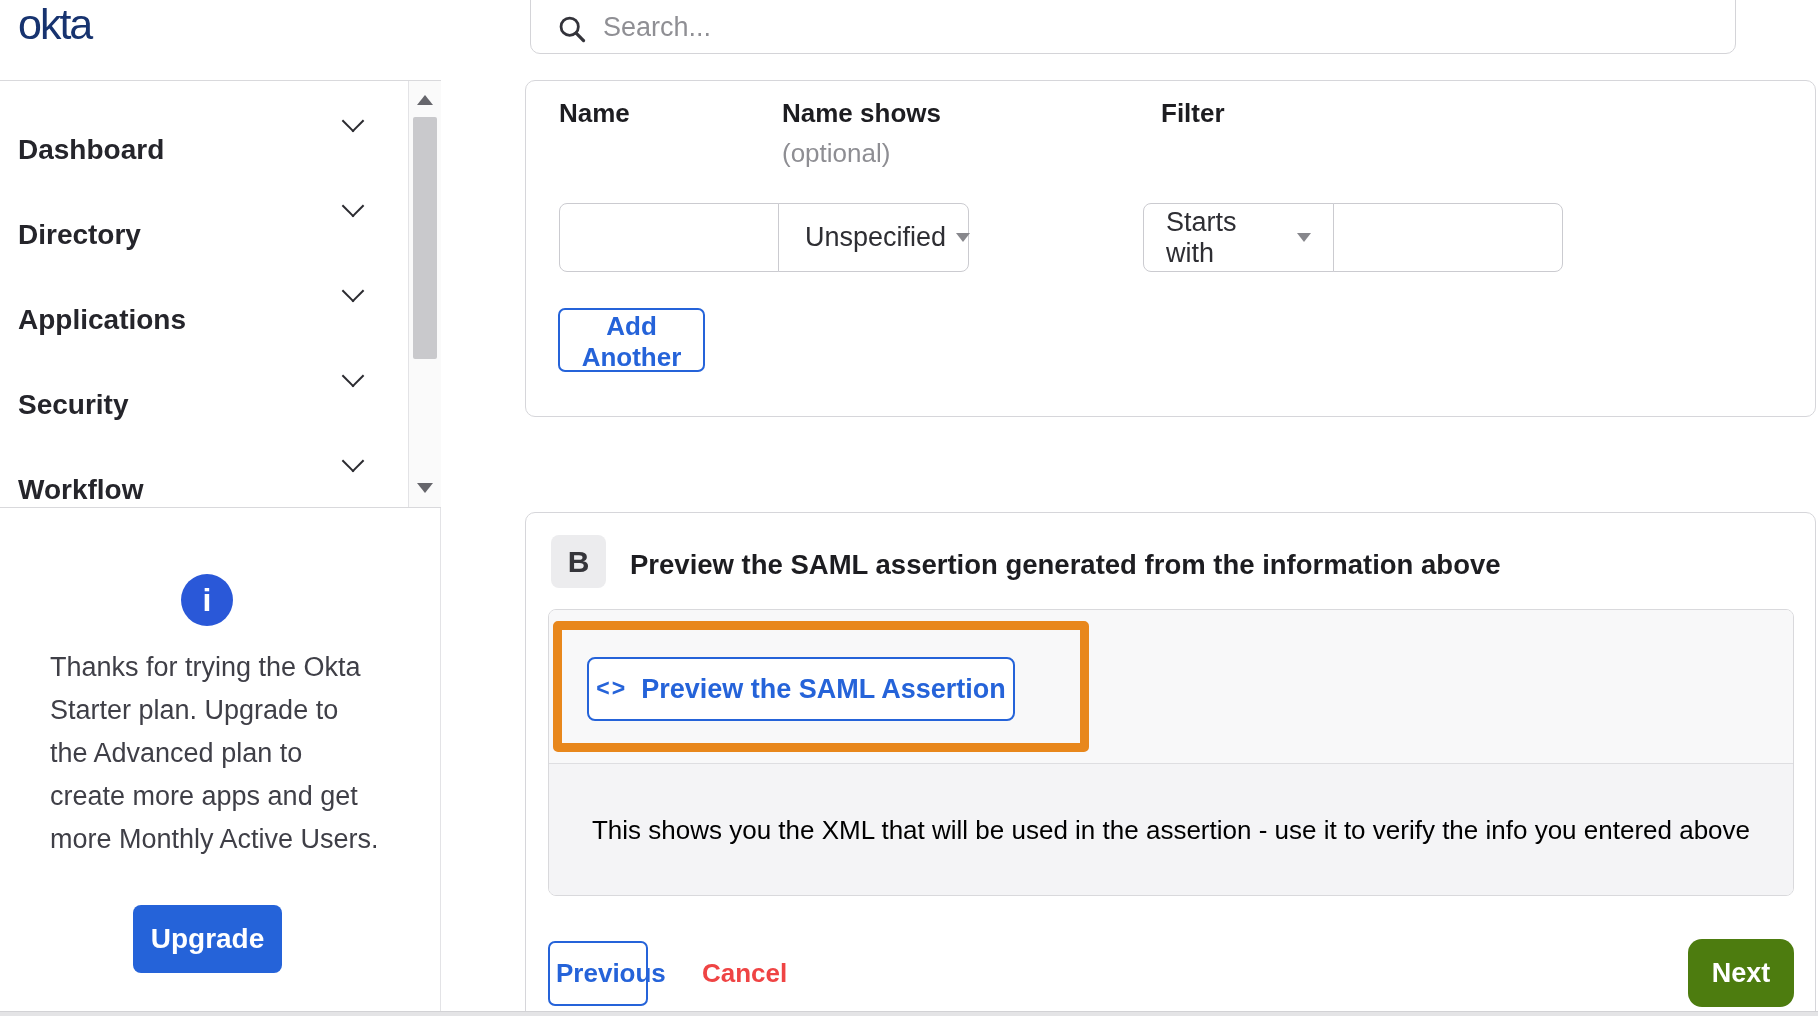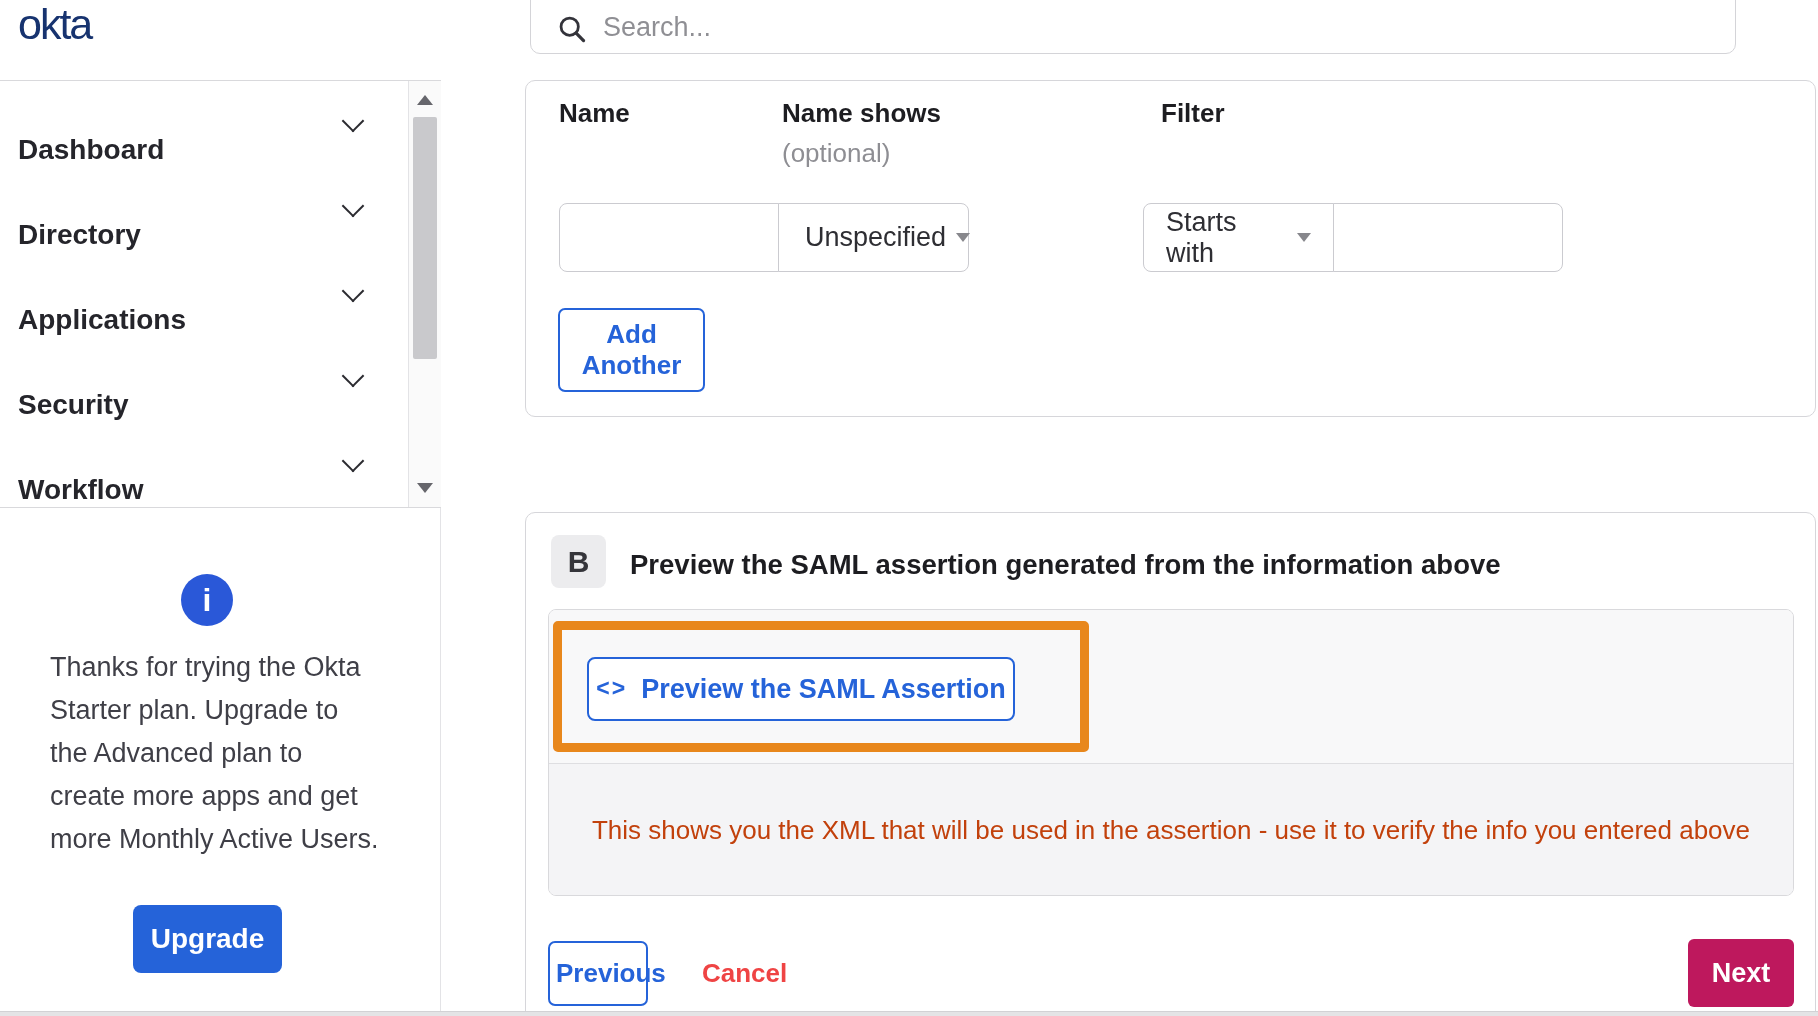--- a/index.html
+++ b/index.html
@@ -70,51 +70,51 @@
   .fld input{width:100%;height:100%;border:none;outline:none;background:transparent;font-family:inherit;font-size:27px;color:#2e2e33;padding:0 18px;box-sizing:border-box;}
   .name-input{left:33px;width:220px;border-radius:8px 0 0 8px;}
   .nf-select{left:252px;width:191px;border-radius:0 8px 8px 0;cursor:pointer;display:flex;align-items:center;padding:0 26px;font-size:27px;color:#2e2e33;justify-content:space-between;}
   .f-select{left:617px;width:191px;border-radius:8px 0 0 8px;cursor:pointer;display:flex;align-items:center;padding:0 22px;font-size:27px;color:#2e2e33;justify-content:space-between;}
   .f-input{left:807px;width:230px;border-radius:0 8px 8px 0;}
   .caret{width:0;height:0;border-left:7px solid transparent;border-right:7px solid transparent;border-top:9px solid #87878c;flex:0 0 auto;margin-left:10px;}
   .btn-outline{
     background:#fff;border:2px solid #2563d9;border-radius:7px;color:#2563d9;
     font-family:inherit;font-weight:700;cursor:pointer;
   }
-  .add-another{position:absolute;left:32px;top:227px;width:147px;height:84px;font-size:26px;}
+  .add-another{position:absolute;left:32px;top:227px;width:147px;height:64px;font-size:26px;}
   
   .step-badge{
     position:absolute;left:25px;top:22px;width:55px;height:53px;background:#ececee;border-radius:8px;
     display:flex;align-items:center;justify-content:center;font-size:30px;font-weight:600;color:#35353a;
   }
   .b-title{position:absolute;left:104px;top:36px;font-size:27.5px;font-weight:700;color:#1d1d21;}
   .preview-panel{
     position:absolute;left:22px;top:96px;width:1246px;height:287px;border:1px solid #d9d9dc;border-radius:8px;
     box-sizing:border-box;overflow:hidden;
   }
   .panel-top{height:154px;background:#f8f8f9;border-bottom:1px solid #dedee1;position:relative;box-sizing:border-box;}
   .panel-bottom{height:132px;background:#f4f4f6;display:flex;align-items:center;justify-content:center;}
   .preview-btn{
     position:absolute;left:38px;top:47px;width:428px;height:64px;border-radius:8px;font-size:27px;
     display:flex;align-items:center;justify-content:center;gap:14px;
   }
   .code-glyph{font-size:23px;font-weight:700;letter-spacing:2px;transform:translateY(-1px);}
-  .panel-caption{font-size:26px;color:#c2410c;}
+  .panel-caption{font-size:26px;color:#000000;}
   .annotation{
     position:absolute;left:27px;top:108px;width:536px;height:131px;box-sizing:border-box;
     border:9px solid #e8871c;border-radius:5px;pointer-events:none;
   }
   
   .prev-btn{position:absolute;left:22px;top:428px;width:100px;height:65px;font-size:26px;}
   .cancel-link{
     position:absolute;left:170px;top:428px;height:65px;display:flex;align-items:center;
     color:#ef4444;font-size:26px;font-weight:700;cursor:pointer;background:none;border:none;font-family:inherit;
   }
   .next-btn{
-    position:absolute;left:1162px;top:426px;width:106px;height:68px;background:#be185d;border:none;border-radius:6px;
+    position:absolute;left:1162px;top:426px;width:106px;height:68px;background:#4d7c0f;border:none;border-radius:14px;
     color:#fff;font-size:27px;font-weight:700;font-family:inherit;cursor:pointer;
   }
   .hscroll{position:absolute;left:0;top:1011px;width:1818px;height:5px;background:#e4e4e6;border-top:1px solid #d2d2d5;}
 </style>
 </head>
 <body>
 
 <div id="app">
 
   <div class="logo">okta</div>

